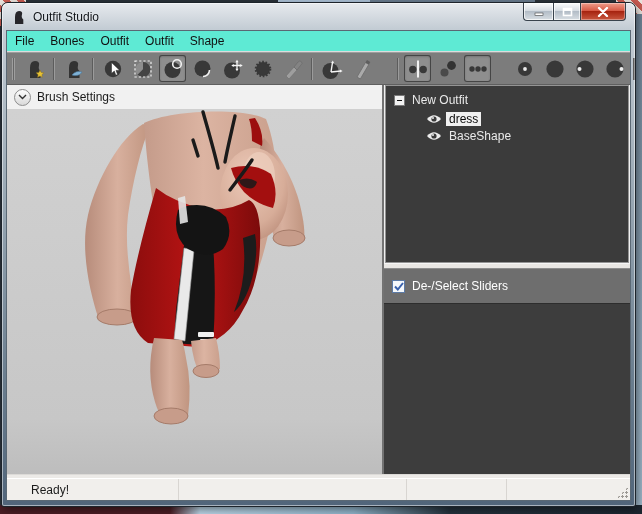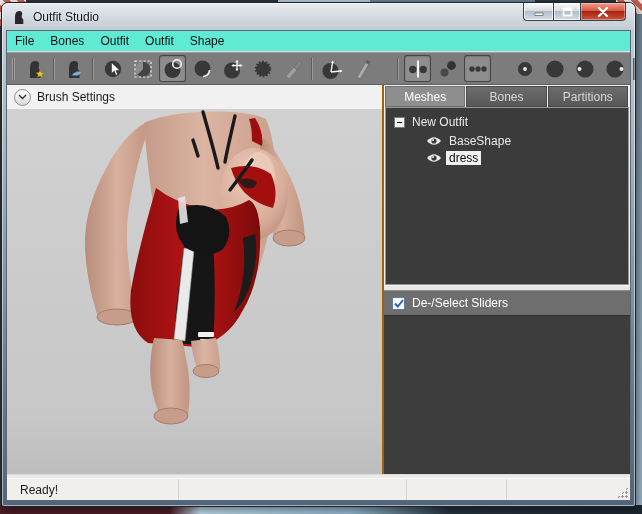--- a/index.html
+++ b/index.html
@@ -48,49 +48,49 @@
   .tbtn { width:27px; height:27px; border-radius:3px; display:flex; align-items:center; justify-content:center; flex:0 0 auto; }
   .tbtn.active { background:#8e8e8e; box-shadow:inset 0 0 0 1px #454545, inset 0 1px 3px rgba(0,0,0,.35); }
   .tbtn.disabled { opacity:.45; }
   .tsep { width:2px; height:22px; background:linear-gradient(90deg,#5c5c5c 50%,#9b9b9b 50%); margin:0 2px; flex:0 0 auto; }
   .tspace { width:14px; flex:0 0 auto; }
   .tgrip { width:3px; height:22px; background:linear-gradient(90deg,#9e9e9e 33%,#666 33% 66%,#9e9e9e 66%); margin-right:3px; flex:0 0 auto; }
 
   .main { flex:1; display:flex; min-height:0; }
 
   
-  .left-col { width:377px; display:flex; flex-direction:column; border-right:2px solid #a16207; }
+  .left-col { width:377px; display:flex; flex-direction:column; border-right:2px solid #737373; }
   .brush-header { height:25px; background:#f1f1f1; border-bottom:1px solid #d0d0d0; display:flex; align-items:center; gap:6px; padding-left:7px; font-size:12px; color:#1a1a1a; }
   .chev-btn { width:17px; height:17px; border-radius:50%; border:1px solid #8d8d8d; background:linear-gradient(180deg,#fefefe,#d9d9d9); display:flex; align-items:center; justify-content:center; }
   .viewport { flex:1; position:relative; background:linear-gradient(180deg,#d1d1d1,#c7c7c7 85%,#bdbdbd); overflow:hidden; }
   .viewport svg { position:absolute; left:0; top:0; }
 
   
   .right-col { flex:1; display:flex; flex-direction:column; background:#f0f0f0; min-width:0; }
   .tabs { height:22px; display:flex; padding:1px 1px 0 1px; background:#f0f0f0; }
   .tab { flex:1; display:flex; align-items:center; justify-content:center; font-size:12px; color:#d8d8d8;
     background:linear-gradient(180deg,#6c6c6c,#575757); border:1px solid #494949; margin-right:1px; }
   .tab.active { background:#8e8e8e; color:#ffffff; border-color:#6f6f6f; }
   .tree-panel { height:178px; margin:0 1px; background:#3b3b3b; border:1px solid #949494; padding:5px 4px; font-size:12px; color:#eaeaea; }
   .tree-root { display:flex; align-items:center; gap:7px; padding:2px 0 2px 4px; }
   .collapse-box { width:11px; height:11px; background:#f2f2f2; border:1px solid #7a7a7a; position:relative; }
   .collapse-box::after { content:""; position:absolute; left:2px; top:4px; width:5px; height:1px; background:#111; }
   .tree-child { display:flex; align-items:center; gap:4px; margin:3px 0 0 36px; }
   .tree-label { padding:0 3px; }
   .tree-label.selected { background:#f0f0f0; color:#0c0c0c; }
 
   .splitter-h { height:5px; background:#e9e7e4; border-top:1px solid #f6f6f6; }
-  .slider-bar { height:25px; background:#6e6e6e; border-top:1px solid #8d8d8d; display:flex; align-items:center; gap:7px; padding-left:8px; font-size:12px; color:#fff; }
+  .slider-bar { height:35px; background:#6e6e6e; border-top:1px solid #8d8d8d; display:flex; align-items:center; gap:7px; padding-left:8px; font-size:12px; color:#fff; }
   .checkbox { width:13px; height:13px; background:#f6f9fc; border:1px solid #5d7ba6; display:flex; align-items:center; justify-content:center; }
   .slider-area { flex:1; background:#3d3d3d; border-top:1px solid #2d2d2d; }
 
   
   .status-strip { height:4px; background:#eceae7; border-top:1px solid #dcdad7; }
   .statusbar { height:22px; background:#f1efec; display:flex; font-size:12px; color:#1b1b1b; position:relative; border-top:1px solid #fff; }
-  .status-cell { border-right:1px solid #d8d5d1; height:100%; display:flex; align-items:center; padding-left:13px; }
+  .status-cell { border-right:1px solid #d8d5d1; height:100%; display:flex; align-items:center; padding-left:24px; }
   .sc1 { width:172px; } .sc2 { width:228px; } .sc3 { width:100px; } .sc4 { flex:1; border-right:none; }
   .grip { position:absolute; right:2px; bottom:2px; width:11px; height:11px;
     background-image:radial-gradient(circle at 1.5px 1.5px,#9a9792 1.2px,transparent 1.3px); background-size:4px 4px;
     clip-path:polygon(100% 0,100% 100%,0 100%); }
 
   .icon-circle { fill:#383838; }
 </style>
 </head>
 <body>
 
@@ -359,46 +359,41 @@
 
             <path d="M147,228 Q139,262 148,292 Q152,306 159,311 L181,306 Q185,274 179,248 Q177,236 175,230 Z" fill="url(#skinL)"></path>
             <ellipse cx="164" cy="306" rx="17" ry="8" fill="#c79c8a" stroke="#a57b69" stroke-width="1"></ellipse>
             <path d="M184,231 Q186,252 193,264 L213,259 Q213,244 209,228 Z" fill="url(#skin)"></path>
             <ellipse cx="199" cy="261" rx="13" ry="6.5" fill="#c79c8a" stroke="#a57b69" stroke-width="1"></ellipse>
           </svg>
         </div>
       </div>
 
       <div class="right-col">
-        <div class="tabs">
-          <div class="tab active">Meshes</div>
-          <div class="tab">Bones</div>
-          <div class="tab">Partitions</div>
-        </div>
 
         <div class="tree-panel">
           <div class="tree-root">
             <span class="collapse-box"></span>
             <span>New Outfit</span>
           </div>
           <div class="tree-child">
             <svg width="16" height="12" viewBox="0 0 16 12">
               <path d="M1,6 Q8,-1.5 15,6 Q8,13.5 1,6 Z" fill="#ececec"></path>
               <circle cx="8" cy="6" r="2.6" fill="#3b3b3b"></circle>
                 <circle cx="7" cy="5" r="1" fill="#ececec"></circle>
             </svg>
-            <span class="tree-label">BaseShape</span>
+            <span class="tree-label selected">dress</span>
           </div>
           <div class="tree-child">
             <svg width="16" height="12" viewBox="0 0 16 12">
               <path d="M1,6 Q8,-1.5 15,6 Q8,13.5 1,6 Z" fill="#ececec"></path>
               <circle cx="8" cy="6" r="2.6" fill="#3b3b3b"></circle>
                 <circle cx="7" cy="5" r="1" fill="#ececec"></circle>
             </svg>
-            <span class="tree-label selected">dress</span>
+            <span class="tree-label">BaseShape</span>
           </div>
         </div>
 
         <div class="splitter-h"></div>
 
         <div class="slider-bar">
           <span class="checkbox">
             <svg width="10" height="9" viewBox="0 0 10 9">
               <path d="M1,4.5 L3.8,7.5 L9,1" fill="none" stroke="#3a62ad" stroke-width="2"></path>
             </svg>

